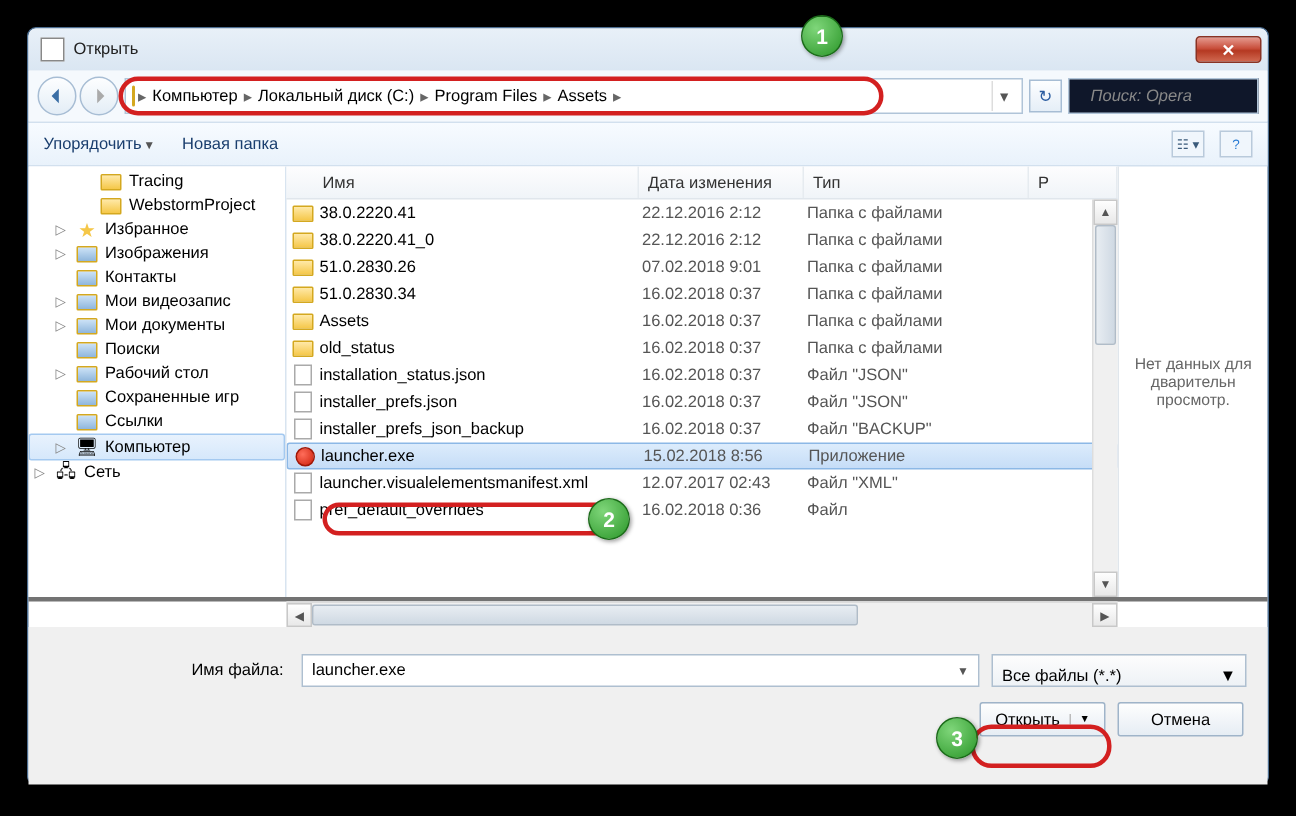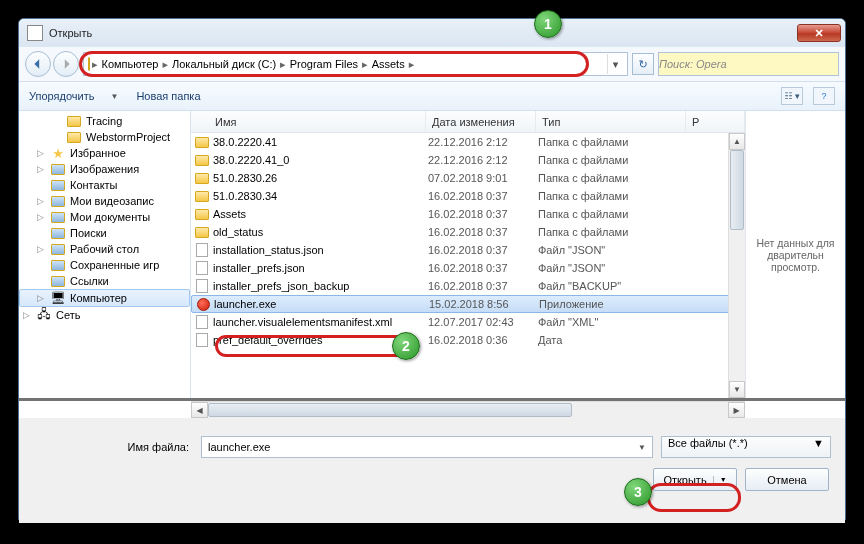--- a/index.html
+++ b/index.html
@@ -13,23 +13,23 @@
 .nav-arrows{display:flex;gap:2px}
 .nav-btn{width:26px;height:26px;border:1px solid #a7bdd4;border-radius:13px;background:linear-gradient(#fdfeff,#e3edf6);display:flex;align-items:center;justify-content:center;cursor:pointer}
 .nav-btn svg{width:12px;height:12px;fill:#3a6ea5}
 .nav-btn.disabled svg{fill:#aaa}
 .addrbar{flex:1;height:24px;border:1px solid #b0c4d8;background:#fff;display:flex;align-items:center;padding:0 4px;position:relative}
 .addrbar .crumb{display:flex;align-items:center;cursor:pointer;padding:0 2px}
 .addrbar .sep{color:#666;padding:0 2px}
 .addr-tail{margin-left:auto;display:flex;align-items:center;gap:2px}
 .addr-tail .drop{width:16px;height:20px;border-left:1px solid #ddd;display:flex;align-items:center;justify-content:center;cursor:pointer;color:#555}
 .refresh{width:22px;height:22px;border:1px solid #a7bdd4;background:linear-gradient(#fdfeff,#e5eef7);display:flex;align-items:center;justify-content:center;color:#2a5ca0;cursor:pointer}
-.searchbox{width:181px;height:24px;border:1px solid #b0c4d8;background:#fef9c3;display:flex;align-items:center;padding:0 0;color:#888;font-style:italic}
+.searchbox{width:127px;height:24px;border:1px solid #b0c4d8;background:#0f172a;display:flex;align-items:center;padding:0 14px;color:#888;font-style:italic}
 .toolbar{height:30px;background:linear-gradient(#f7fbff,#e9f2fb);border-top:1px solid #d2e0ee;border-bottom:1px solid #d2e0ee;display:flex;align-items:center;padding:0 10px;gap:18px}
-.tool-btn{color:#1a3e6e;cursor:pointer;display:flex;align-items:center;gap:16px}
+.tool-btn{color:#1a3e6e;cursor:pointer;display:flex;align-items:center;gap:1px}
 .tool-btn .arr{font-size:8px;color:#555}
 .tool-right{margin-left:auto;display:flex;gap:10px;align-items:center}
 .tool-right .vicon{width:22px;height:18px;border:1px solid #b9cadb;background:#f0f6fc;cursor:pointer;display:flex;align-items:center;justify-content:center;font-size:9px;color:#3a5a7a}
 .body{display:flex;height:290px;border-bottom:3px solid #737373}
 .tree{width:172px;border-right:1px solid #d8e4f0;overflow:hidden;padding:2px 0;background:#fff}
 .tree-item{display:flex;align-items:center;padding:1px 4px;gap:4px;cursor:pointer;white-space:nowrap}
 .tree-item.indent1{padding-left:18px}
 .tree-item.indent2{padding-left:34px}
 .tree-item .tw{width:9px;color:#888;font-size:9px}
 .tree-item .ic{width:16px;height:14px;display:flex;align-items:center;justify-content:center}
@@ -56,21 +56,21 @@
 .sb-thumb{position:absolute;top:17px;left:1px;right:1px;height:80px;background:linear-gradient(90deg,#e8edf2,#cfd9e3);border:1px solid #b0bcc8;border-radius:2px;cursor:pointer}
 .hbar{height:17px;background:#f0f0f0;border-top:1px solid #ddd;display:flex}
 .hbar .sb-btn{width:17px;height:100%}
 .hbar .htrack{flex:1;position:relative}
 .hbar .hthumb{position:absolute;left:0;top:1px;bottom:1px;width:70%;background:linear-gradient(#e8edf2,#cfd9e3);border:1px solid #b0bcc8;border-radius:2px}
 .footer{padding:18px 14px 32px;background:#f0f0f0}
 .fn-row{display:flex;align-items:center;margin-bottom:10px;gap:8px}
 .fn-lbl{width:160px;text-align:right;padding-right:4px}
 .fn-input{flex:1;height:22px;border:1px solid #aebfd0;background:#fff;padding:0 6px;display:flex;align-items:center}
 .fn-input .dd{margin-left:auto;font-size:8px;color:#555}
-.filter{width:170px;height:22px;border:1px solid #aebfd0;background:linear-gradient(#fdfdfd,#eef2f6);padding:0 6px;display:flex;align-items:flex-start;cursor:pointer}
+.filter{width:170px;height:22px;border:1px solid #aebfd0;background:linear-gradient(#fdfdfd,#eef2f6);padding:0 6px;display:flex;align-items:flex-end;cursor:pointer}
 .btns{display:flex;justify-content:flex-end;gap:8px;padding-right:2px}
 .btn{width:84px;height:23px;border:1px solid #9fb4c9;background:linear-gradient(#fefefe,#e6edf4);display:flex;align-items:center;justify-content:center;gap:4px;cursor:pointer;border-radius:2px}
 .btn .arr{font-size:7px;border-left:1px solid #bbb;padding-left:6px;margin-left:2px}
 .callout{position:absolute;border:3px solid #d32020;border-radius:14px;pointer-events:none}
 .badge{position:absolute;width:28px;height:28px;border-radius:50%;background:radial-gradient(circle at 35% 30%,#7fd67a,#2a9628);border:1px solid #1a6a18;color:#fff;font-weight:bold;font-size:14px;display:flex;align-items:center;justify-content:center;box-shadow:1px 1px 3px rgba(0,0,0,.4);pointer-events:none}
 </style>
 </head>
 <body>
 
 <div class="window">
@@ -321,21 +321,21 @@
               <span class="nm">launcher.visualelementsmanifest.xml</span>
               <span class="dt">12.07.2017 02:43</span>
               <span class="tp">Файл "XML"</span>
             </div>
             <div class="row">
               <span class="ic">
                 <span class="file-ic"></span>
               </span>
               <span class="nm">pref_default_overrides</span>
               <span class="dt">16.02.2018 0:36</span>
-              <span class="tp">Дата</span>
+              <span class="tp">Файл</span>
             </div>
           </div>
         <div class="scrollbar">
           <div class="sb-btn">▲</div>
           <div class="sb-thumb"></div>
           <div class="sb-btn" style="position:absolute;bottom:0;left:0;right:0">▼</div>
         </div>
       </div>
       <div class="preview">Нет данных для дварительн просмотр.</div>
     </div>

